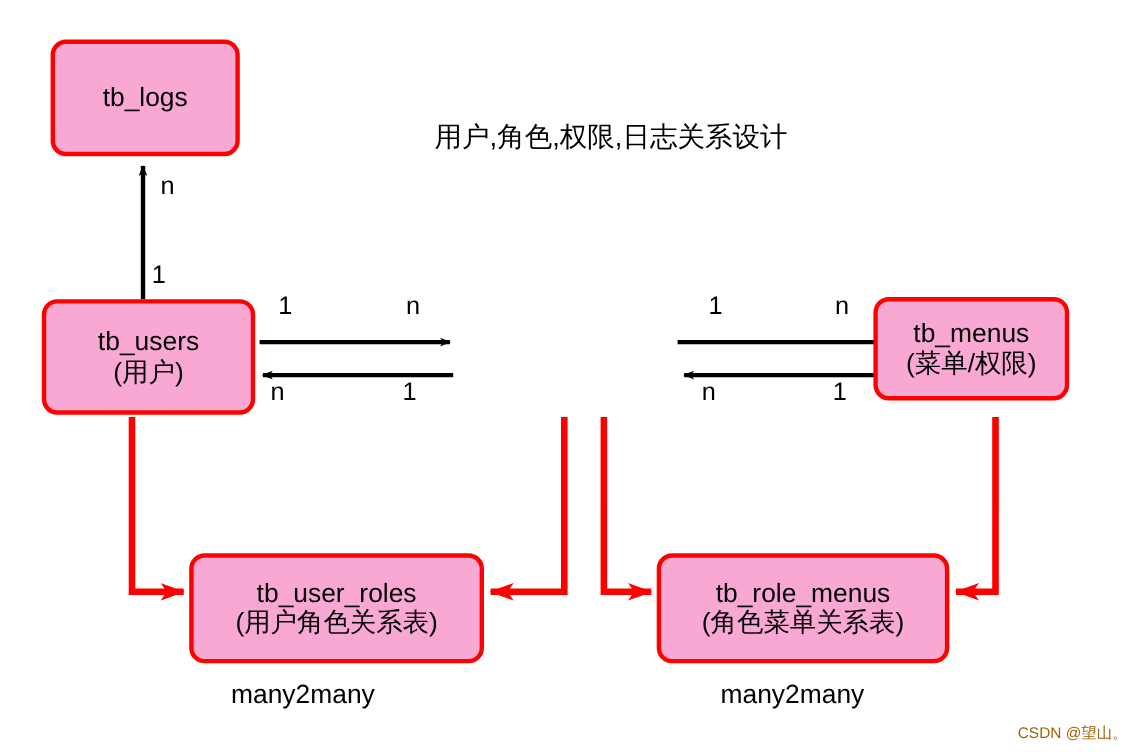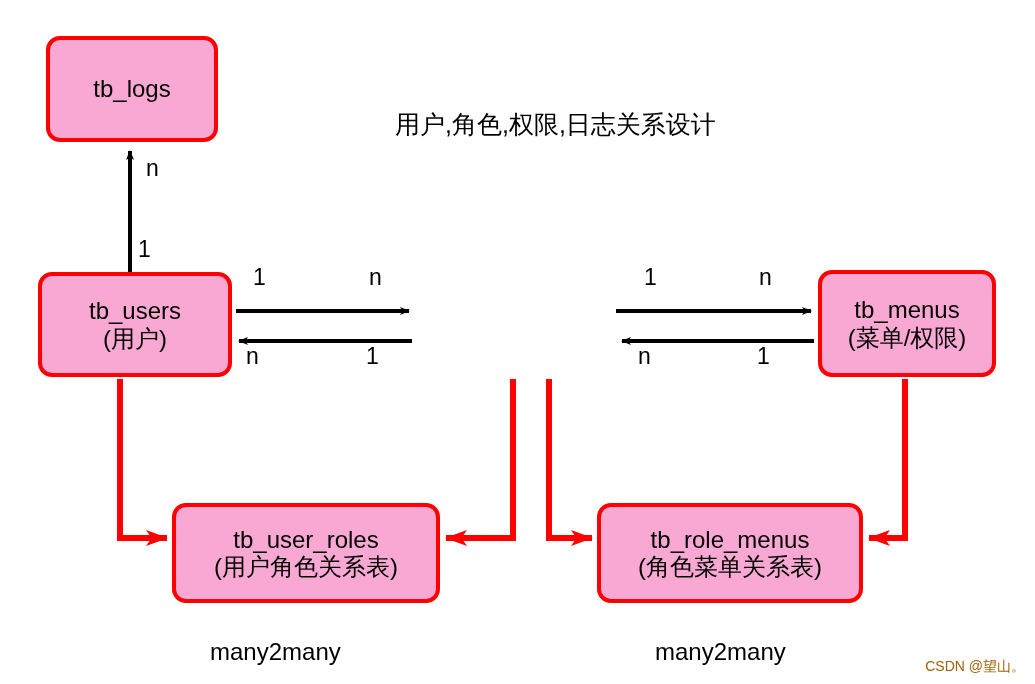--- a/index.html
+++ b/index.html
@@ -41,42 +41,41 @@
   }
   .node .line1,
   .node .line2 {
     display: block;
     white-space: nowrap;
     text-align: center;
   }
   .node-logs  { left: 46px;  top: 36px;  width: 172px; height: 106px; font-size: 24px; }
   .node-users { left: 38px;  top: 272px; width: 194px; height: 105px; font-size: 24px; justify-content: center; }
   .node-roles { left: 416px; top: 270px; width: 196px; height: 107px; font-size: 24px; }
-  .node-menus { left: 818px; top: 270px; width: 178px; height: 107px; font-size: 24px; }
+  .node-menus { left: 794px; top: 270px; width: 178px; height: 94px; font-size: 24px; }
   .node-user-roles  { left: 172px; top: 503px; width: 268px; height: 100px; font-size: 24px; }
   .node-role-menus  { left: 597px; top: 503px; width: 266px; height: 100px; font-size: 24px; }
 
   .plain-label {
     position: absolute;
     color: #000000;
     white-space: nowrap;
     z-index: 4;
   }
   .diagram-title {
     left: 395px;
     top: 76px;
     font-size: 25px;
     margin-top: 32px;
   }
   .card-label {
     font-size: 23px;
   }
   .m2m-label {
     font-size: 24px;
-    margin-top: 20px;
   }
   .watermark {
     position: absolute;
     right: 10px;
     bottom: 8px;
     font-size: 14px;
     color: #a16207;
     white-space: nowrap;
     z-index: 4;
   }

